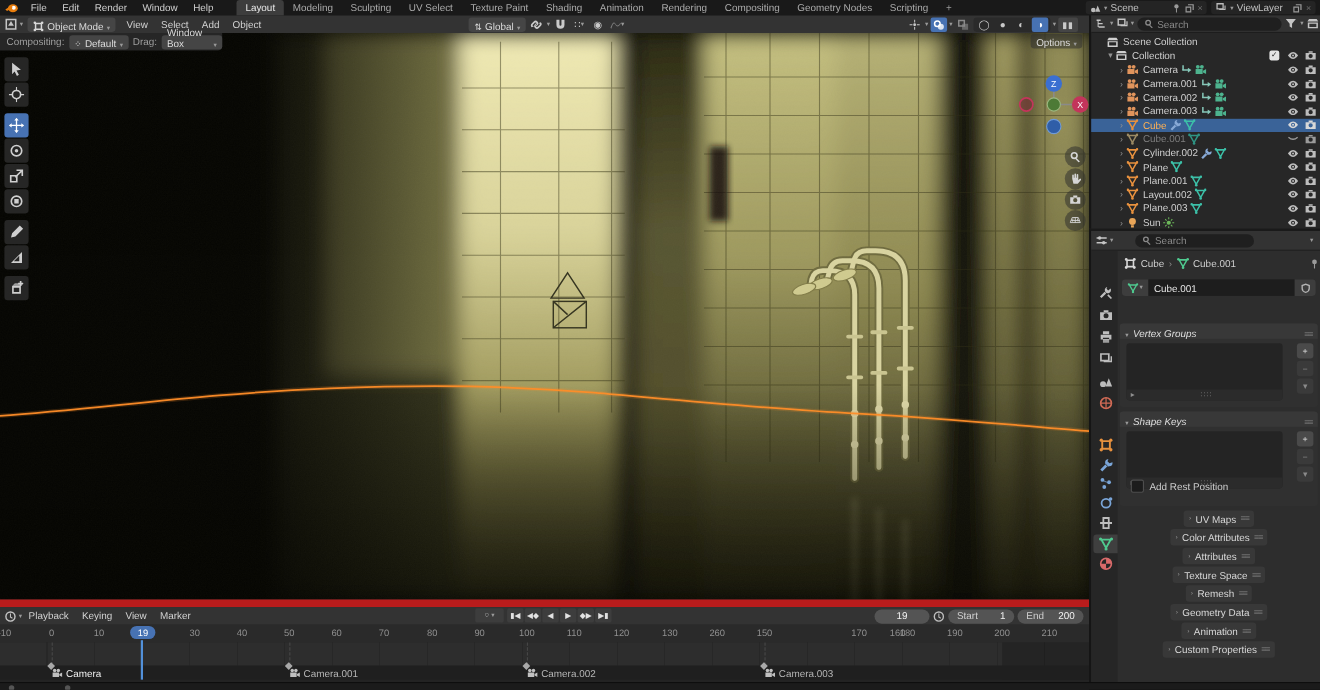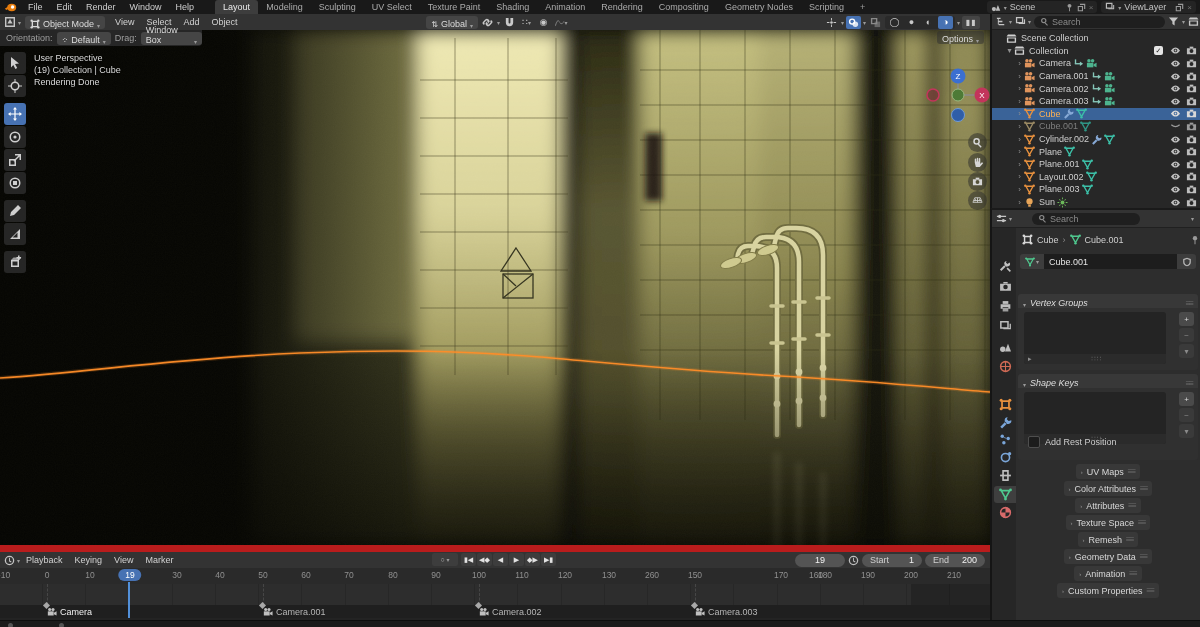--- a/index.html
+++ b/index.html
@@ -575,27 +575,20 @@
     <rect x="0" y="320" width="990" height="195" fill="url(#gFloor)"></rect>
     <rect x="0" y="0" width="400" height="515" fill="url(#gLeft)"></rect>
 
     <g fill="none">
       <path d="M0,348C90,342,180,328,300,323C400,319,460,321,540,327C620,334,700,342,780,346C870,351,940,358,990,362" stroke="#ff8c26" stroke-width="4" opacity=".18"></path>
       <path d="M0,348C90,342,180,328,300,323C400,319,460,321,540,327C620,334,700,342,780,346C870,351,940,358,990,362" stroke="#ff8c26" stroke-width="1.6" opacity=".95"></path>
     </g>
     <rect width="990" height="515" filter="url(#grain)" opacity=".5"></rect>
   </svg>
 
-  <div id="vp-overlay-text" class="abs">
-    <div>
-        <div>User Perspective</div>
-        <div>(19) Collection | Cube</div>
-        <div>Rendering Done</div>
-      </div>
-  </div>
 
   <div id="vp-toolbar" class="abs">
 
   <div class="vtool">
       <svg class="ic" width="14" height="14" viewBox="0 0 14 14">
           <use fill="currentColor" href="#i-cursorsel"></use>
         </svg>
     </div>
       <div class="vtool">
       <svg class="ic" width="14" height="14" viewBox="0 0 14 14">
@@ -668,21 +661,21 @@
     </div>
   <div class="nav-btn" style="top:161px">
       <svg class="ic" width="11" height="11" viewBox="0 0 12 12">
         <use href="#i-grid" stroke="#d5d5d5" fill="none"></use>
       </svg>
     </div>
 </div>
 
 <div id="toolbar2" class="abs">
   <div class="ts-left">
-    <span class="ts-lbl">Orientation:</span>
+    <span class="ts-lbl">Compositing:</span>
     <div class="pill">
       <span style="font-size:8px">⁘</span>
       <span>Default</span>
       <span class="caret">▾</span>
     </div>
     <span class="ts-lbl">Drag:</span>
     <div class="pill">
       <span>Window Box</span>
       <span class="caret">▾</span>
     </div>

